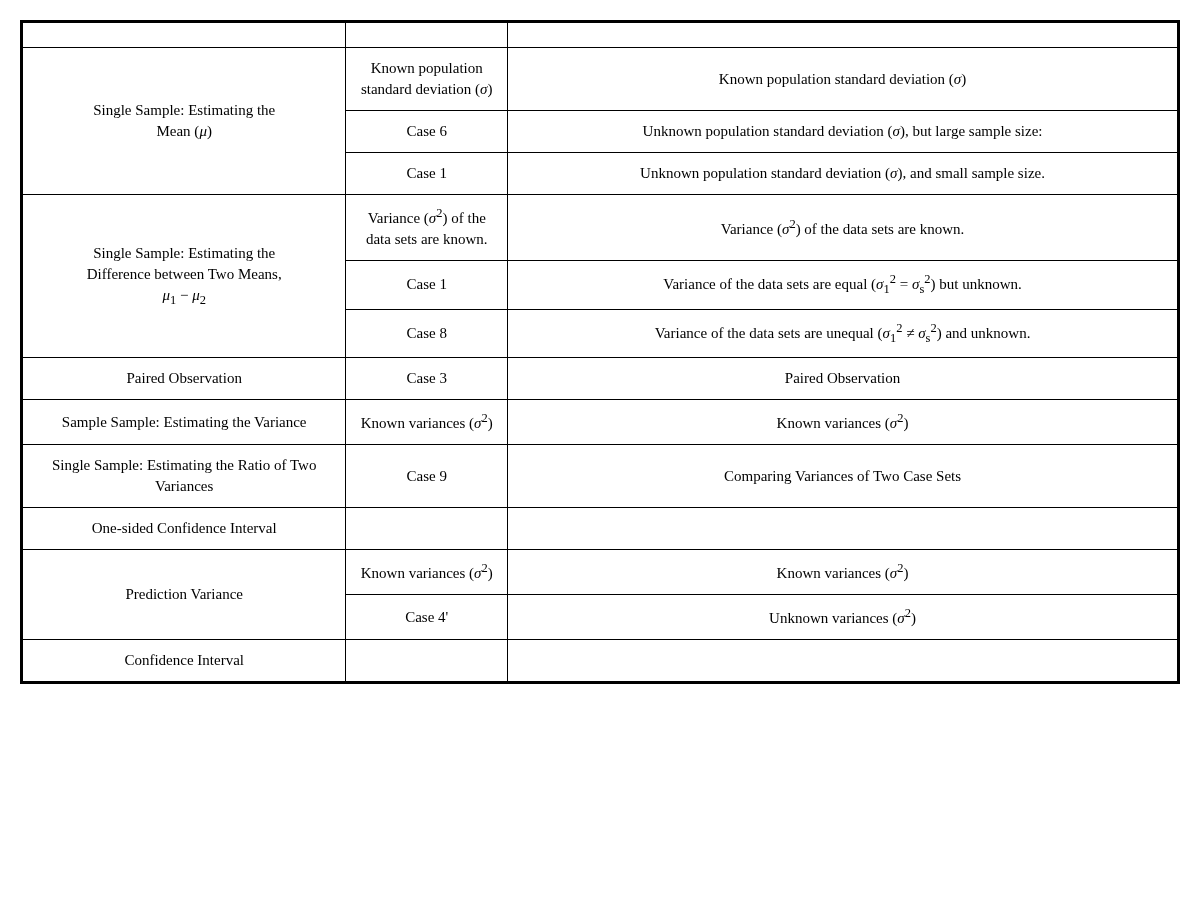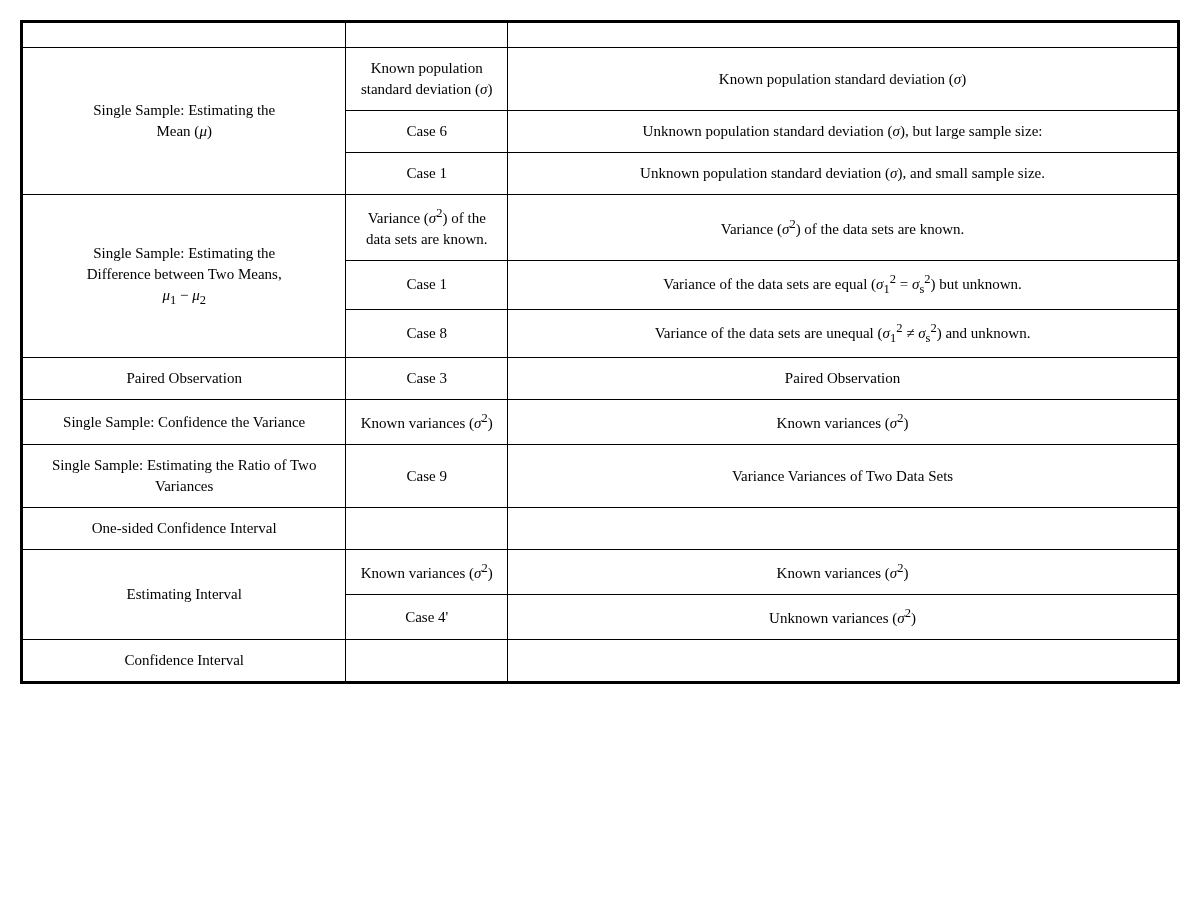--- a/index.html
+++ b/index.html
@@ -76,36 +76,36 @@
         <tr>
           <td>Case 8</td>
           <td>Variance of the data sets are unequal (<span style="font-style:italic">σ</span><sub>1</sub><sup>2</sup> ≠ <span style="font-style:italic">σ</span><sub>s</sub><sup>2</sup>) and unknown.</td>
         </tr>
         <tr>
           <td>Paired Observation</td>
           <td>Case 3</td>
           <td>Paired Observation</td>
         </tr>
         <tr>
-          <td>Single Sample: Confidence the Variance</td>
+          <td>Sample Sample: Estimating the Variance</td>
           <td>Known variances (<span style="font-style:italic">σ</span><sup>2</sup>)</td>
           <td>Known variances (<span style="font-style:italic">σ</span><sup>2</sup>)</td>
         </tr>
         <tr>
           <td>Single Sample: Estimating the Ratio of Two Variances</td>
           <td>Case 9</td>
-          <td>Variance Variances of Two Data Sets</td>
+          <td>Comparing Variances of Two Case Sets</td>
         </tr>
         <tr>
           <td>One-sided Confidence Interval</td>
           <td></td>
           <td></td>
         </tr>
         <tr>
-          <td rowspan="2">Estimating Interval</td>
+          <td rowspan="2">Prediction Variance</td>
           <td>Known variances (<span style="font-style:italic">σ</span><sup>2</sup>)</td>
           <td>Known variances (<span style="font-style:italic">σ</span><sup>2</sup>)</td>
         </tr>
         <tr>
           <td>Case 4'</td>
           <td>Unknown variances (<span style="font-style:italic">σ</span><sup>2</sup>)</td>
         </tr>
         <tr>
           <td>Confidence Interval</td>
           <td></td>

